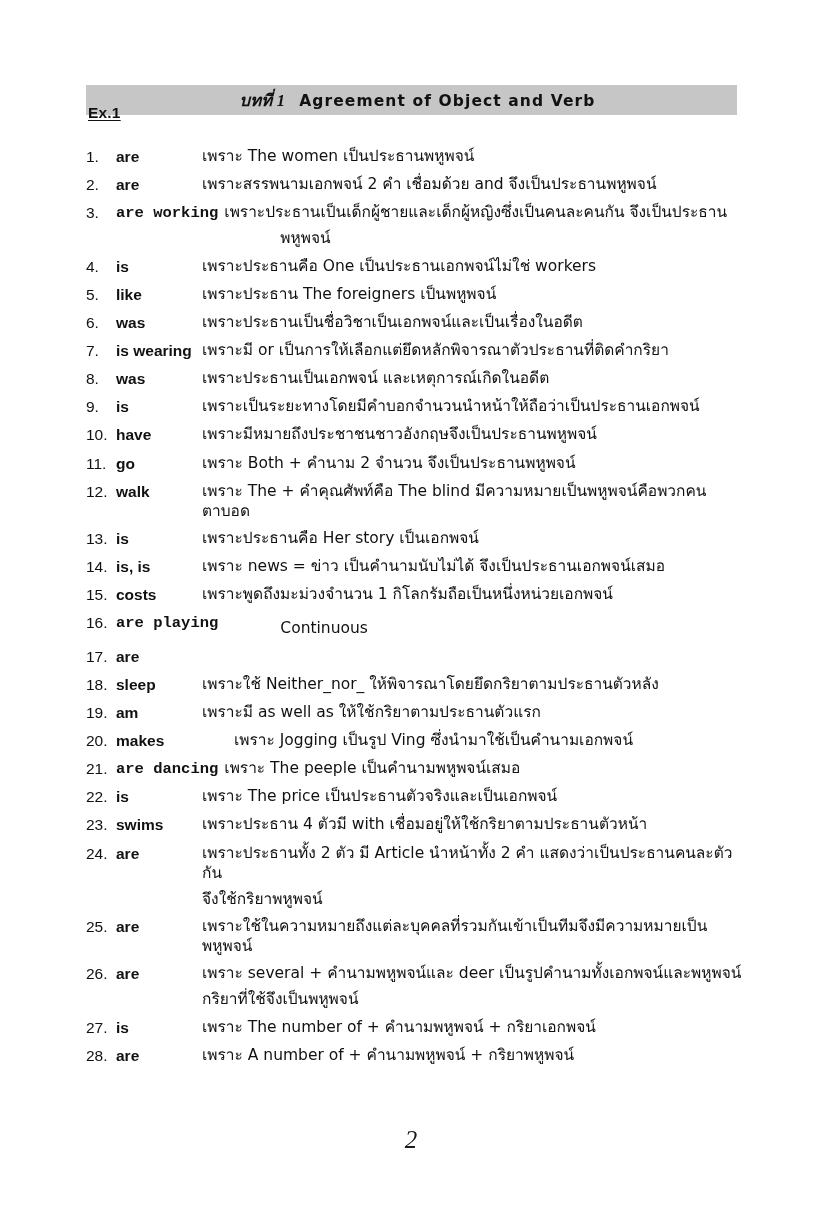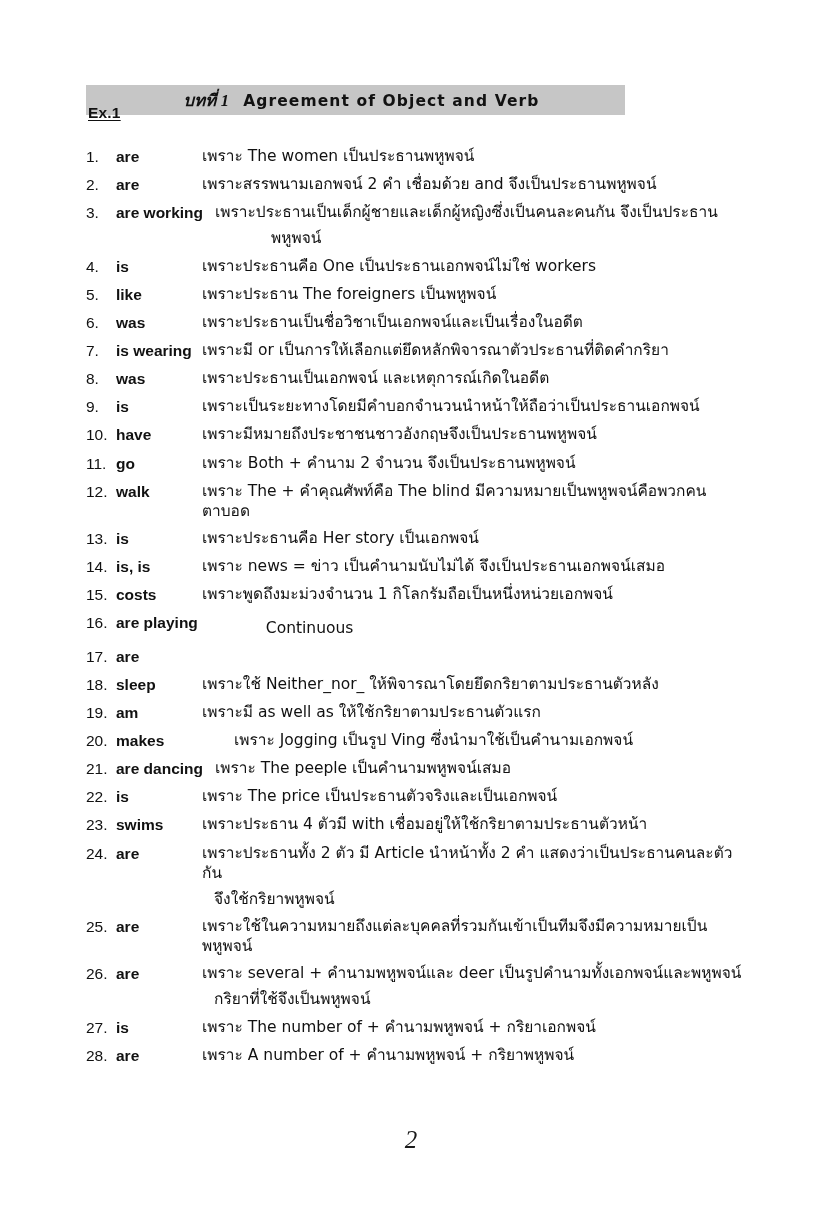--- a/index.html
+++ b/index.html
@@ -25,21 +25,21 @@
     box-sizing: border-box;
     padding: 0;
     overflow: hidden;
   }
 
   
   .chapter-bar {
     position: absolute;
     left: 86px;
     top: 85px;
-    width: 539px;
+    width: 651px;
     height: 30px;
     background: #c6c6c6;
     display: flex;
     align-items: center;
     justify-content: center;
     box-sizing: border-box;
   }
   .chapter-bar .chapter-inner {
     display: flex;
     align-items: baseline;
@@ -100,36 +100,36 @@
   .ans-verb {
     flex: 0 0 auto;
     width: 86px;
     font-size: 15.5px;
     font-weight: 700;
     color: #111;
     white-space: nowrap;
     padding-top: 1px;
   }
   
-  .ans-verb.wide { width: auto; padding-right: 12px; }
+  .ans-verb.wide { width: auto; padding-right: 6px; font-family: Liberation Mono, monospace; }
   .ans-verb.gap  { width: 118px; }
 
   .ans-reason {
     flex: 1 1 auto;
     font-size: 15.5px;
     color: #111;
     font-family: "DejaVu Sans", "Liberation Sans", sans-serif;
   }
   .ans-reason .cont {
     display: block;
     margin-top: 6px;
     margin-left: 56px;
   }
   .ans-reason .cont.flush {
-    margin-left: 12px;
+    margin-left: 0;
   }
 
   
   .page-number {
     position: absolute;
     left: 0;
     top: 1126px;
     width: 822px;
     text-align: center;
     font-family: "Liberation Serif", "DejaVu Serif", serif;

